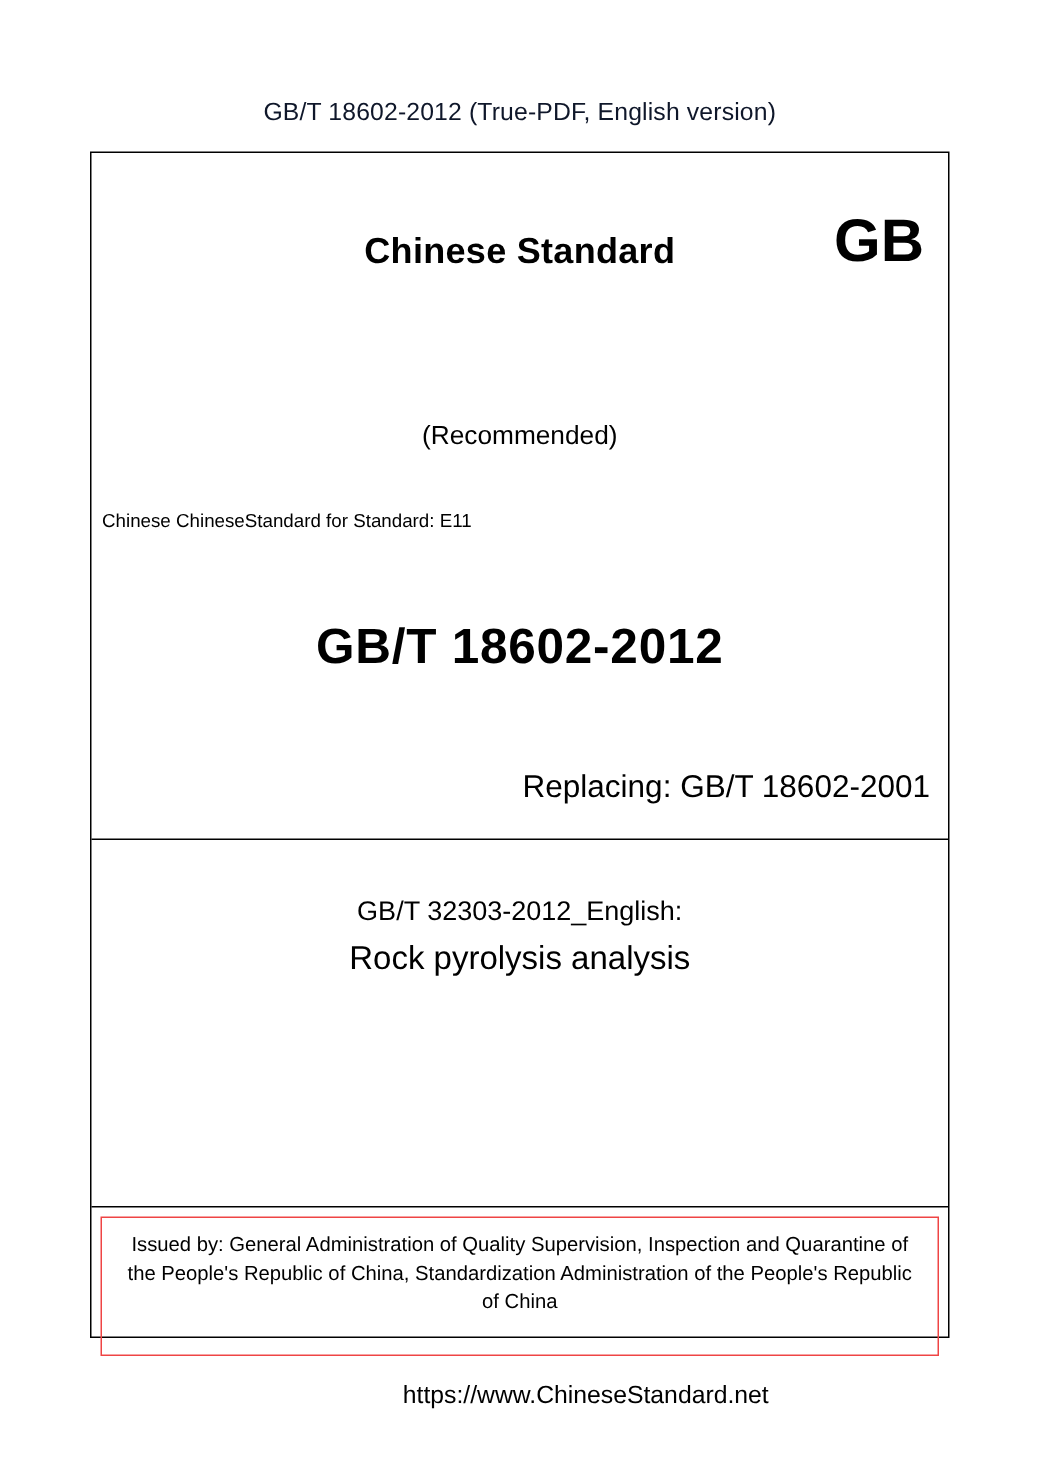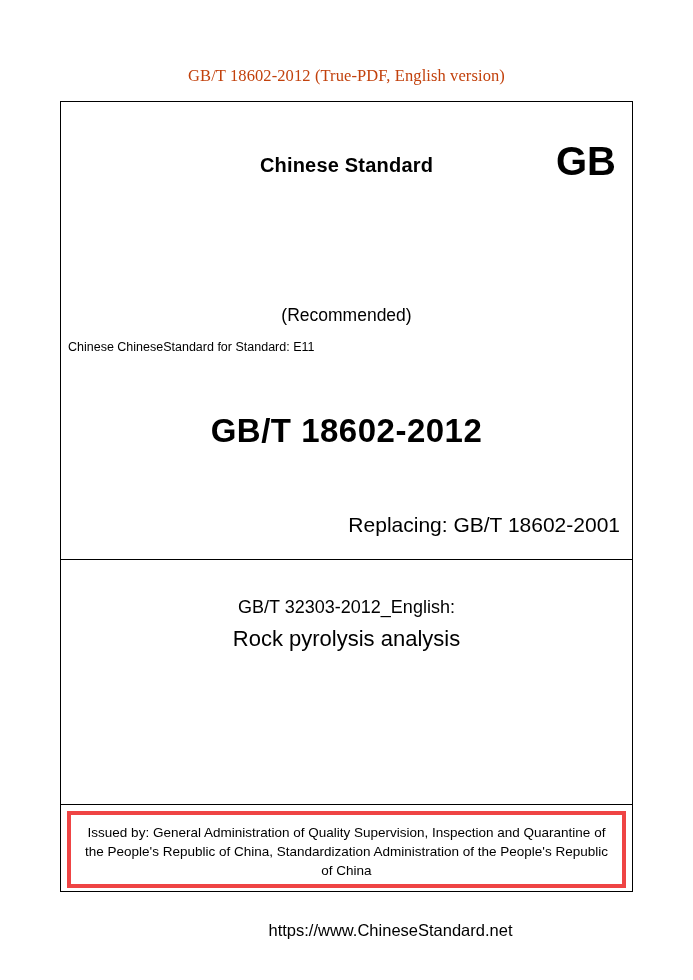--- a/index.html
+++ b/index.html
@@ -21,23 +21,22 @@
     height: 980px;
     box-sizing: border-box;
   }
   .top-caption {
     position: absolute;
     top: 66px;
     left: 0;
     width: 693px;
     text-align: center;
     font-size: 16.5px;
-    color: #c2410c;
+    color: #0f172a;
     letter-spacing: 0.1px;
-    font-family: Liberation Serif, serif;
   }
   .doc-frame {
     position: absolute;
     top: 101px;
     left: 60px;
     width: 573px;
     height: 791px;
     border: 1px solid #000;
     box-sizing: border-box;
   }
@@ -47,21 +46,21 @@
     height: 458px;
     border-bottom: 1px solid #000;
     box-sizing: border-box;
   }
   .std-title {
     position: absolute;
     top: 52px;
     left: 0;
     width: 100%;
     text-align: center;
-    font-size: 20px;
+    font-size: 24px;
     font-weight: bold;
     letter-spacing: 0.2px;
   }
   .gb-logo {
     position: absolute;
     top: 37px;
     right: 16px;
     font-size: 40px;
     font-weight: bold;
     letter-spacing: 0px;
@@ -74,21 +73,20 @@
     text-align: center;
     font-size: 17.5px;
   }
   .nat-line2 {
     position: absolute;
     top: 178px;
     left: 0;
     width: 100%;
     text-align: center;
     font-size: 17.5px;
-    margin-top: 25px;
   }
   .classification {
     position: absolute;
     top: 238px;
     left: 7px;
     font-size: 12.5px;
   }
   .std-code {
     position: absolute;
     top: 310px;
@@ -129,23 +127,23 @@
     font-size: 22px;
   }
   
   .sec-bottom {
     position: relative;
     height: 85px;
     box-sizing: border-box;
     padding: 6px 6px 0 6px;
   }
   .issued-box {
-    border: 4px solid #ef4444;
+    border: 1px solid #ef4444;
     box-sizing: border-box;
-    height: 77px;
+    height: 93px;
     padding: 8px 12px 0 12px;
     text-align: center;
     font-size: 13.5px;
     line-height: 1.42;
   }
   .url {
     position: absolute;
     top: 921px;
     left: 0;
     width: 693px;

